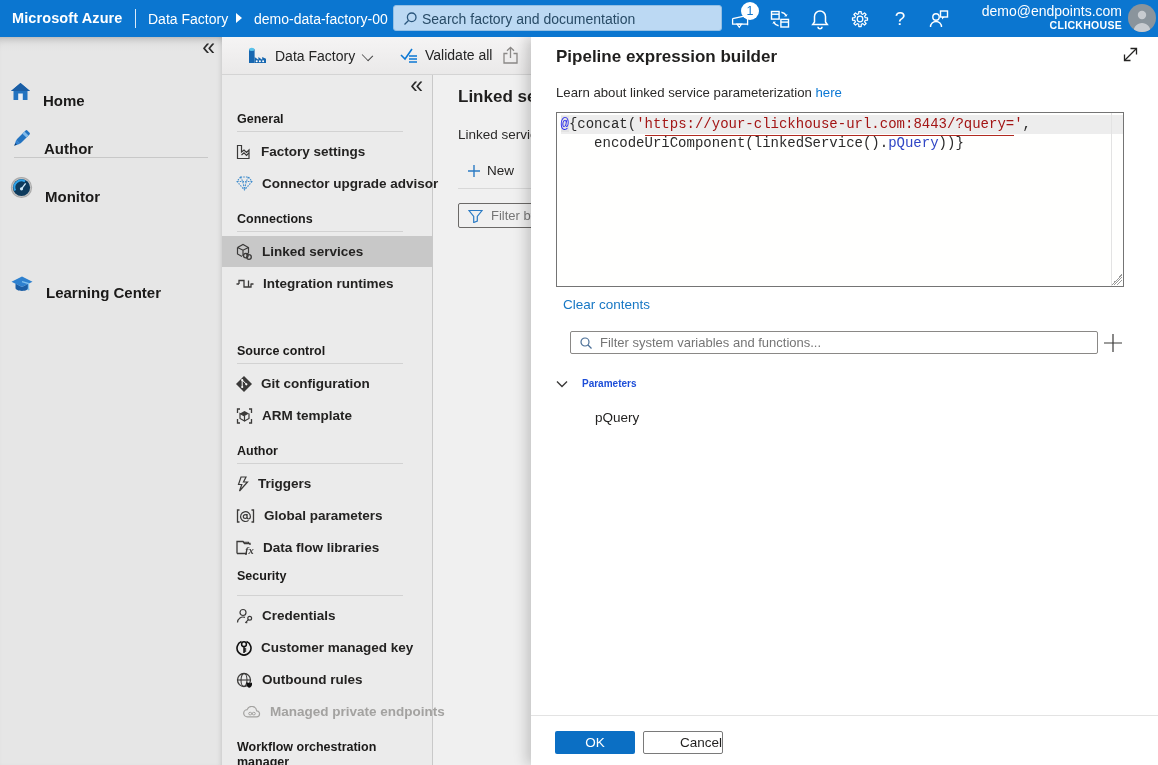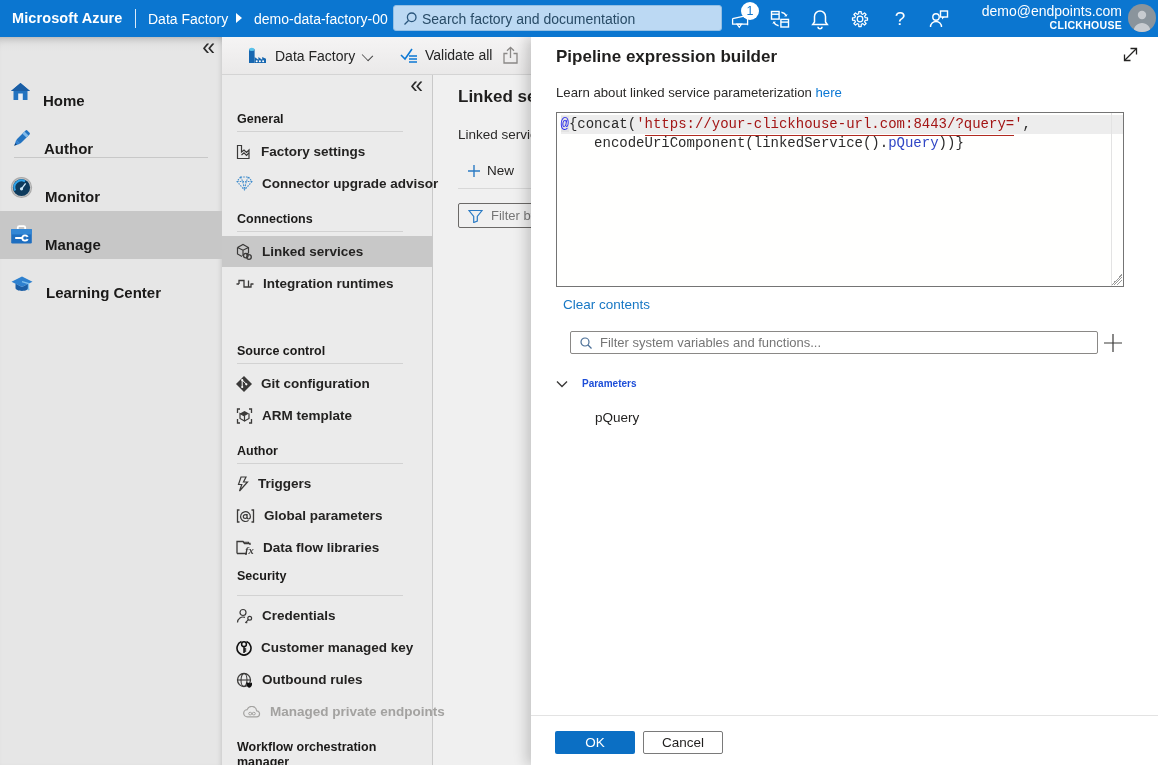--- a/index.html
+++ b/index.html
@@ -83,21 +83,21 @@
 #panel .clear { position:absolute; left:32px; top:260px; font-size:13.5px; color:#1777c4; }
 #panel .filterrow { position:absolute; left:39px; top:294px; width:528px; height:23px; border:1px solid #8a8886; border-radius:2px; background:#fff; display:flex; align-items:center; }
 #panel .filterrow .t { margin-left:7px; font-size:13px; color:#757575; }
 #panel .filterrow svg { margin-left:8px; }
 #panel .plus { position:absolute; left:570px; top:294px; }
 #panel .params { position:absolute; left:25px; top:341px; display:flex; align-items:center; }
 #panel .params .t { margin-left:14px; font-size:10px; font-weight:700; color:#1d4ed8; }
 #panel .pquery { position:absolute; left:64px; top:373px; font-size:13.5px; color:#242322; }
 #panel .footline { position:absolute; left:0; top:678px; width:627px; height:1px; background:#e3e3e3; }
 #panel .okbtn { position:absolute; left:24px; top:694px; width:80px; height:23px; background:#0b6fc4; color:#fff; font-size:13.5px; text-align:center; line-height:23px; border-radius:2px; }
-#panel .cancelbtn { position:absolute; left:112px; top:694px; width:80px; height:23px; background:#fff; border:1px solid #7a7a7a; color:#201f1e; font-size:13.5px; text-align:center; line-height:21px; border-radius:2px; }
+#panel .cancelbtn { position:absolute; left:112px; top:694px; width:80px; height:23px; background:#fff; border:1px solid #7a7a7a; color:#201f1e; font-size:13.5px; text-align:right; line-height:21px; border-radius:2px; }
 </style>
 </head>
 <body>
 <div id="stage">
 
   <div id="sidebar">
     <div class="collapse">«</div>
     <div class="sideitem" style="top:30px;">
       <svg width="21" height="21" viewBox="0 0 21 21">
           <path d="M10.5 2 L20 10 L17.5 10 L17.5 19 L3.5 19 L3.5 10 L1 10 Z" fill="#2373c0"></path>
@@ -121,31 +121,20 @@
     <div class="sideitem" style="top:126px;">
       <svg width="23" height="23" viewBox="0 0 23 23">
           <circle cx="11.5" cy="11.5" r="10.6" fill="#a9a9a9"></circle>
           <circle cx="11.5" cy="11.5" r="9.6" fill="#c4c4c4"></circle>
           <circle cx="11.5" cy="11.5" r="8.6" fill="#0d3a5c"></circle>
           <path d="M5.2 14.5 A7 7 0 0 1 15 5.3" stroke="#2fa3e8" stroke-width="2" fill="none"></path>
           <line x1="11.5" y1="12.8" x2="15.6" y2="7.4" stroke="#cde8f8" stroke-width="1.4"></line>
           <circle cx="11.5" cy="12.8" r="1.6" fill="#cde8f8"></circle>
         </svg>
       <span class="lbl">Monitor</span>
-    </div>
-    <div class="sideitem sel" style="top:174px;">
-      <svg width="23" height="22" viewBox="0 0 23 22">
-          <rect x="1.2" y="5" width="20.6" height="14.5" rx="1.3" fill="#1e6ec0"></rect>
-          <rect x="1.2" y="5" width="20.6" height="5.4" fill="#3287d6"></rect>
-          <path d="M7.8 5 V3.6 a1.5 1.5 0 0 1 1.5-1.5 h4.4 a1.5 1.5 0 0 1 1.5 1.5 V5" stroke="#fff" stroke-width="1.8" fill="none"></path>
-          <path d="M5.2 14 h7.5" stroke="#fff" stroke-width="2"></path>
-          <circle cx="15" cy="14" r="2.7" fill="none" stroke="#fff" stroke-width="1.8"></circle>
-          <rect x="16.4" y="12.9" width="3.2" height="2.2" fill="#1e6ec0"></rect>
-        </svg>
-      <span class="lbl">Manage</span>
     </div>
     <div class="sideitem" style="top:222px;">
       <svg width="24" height="22" viewBox="0 0 24 22">
           <path d="M5.5 11.5 v4.5 c0 1.6 2.9 2.9 6.5 2.9 s6.5-1.3 6.5-2.9 v-4.5 L12 15 Z" fill="#1b5ea5"></path>
           <path d="M1.5 9.7 L12 4.5 L22.5 9.7 L12 14.9 Z" fill="#2e81cf"></path>
           <path d="M12 9.7 L18.5 11.5 V16.5" stroke="#7fc0ee" stroke-width="1.3" fill="none"></path>
           <circle cx="18.5" cy="17.3" r="1.1" fill="#7fc0ee"></circle>
         </svg>
       <span class="lbl">Learning Center</span>
     </div>

